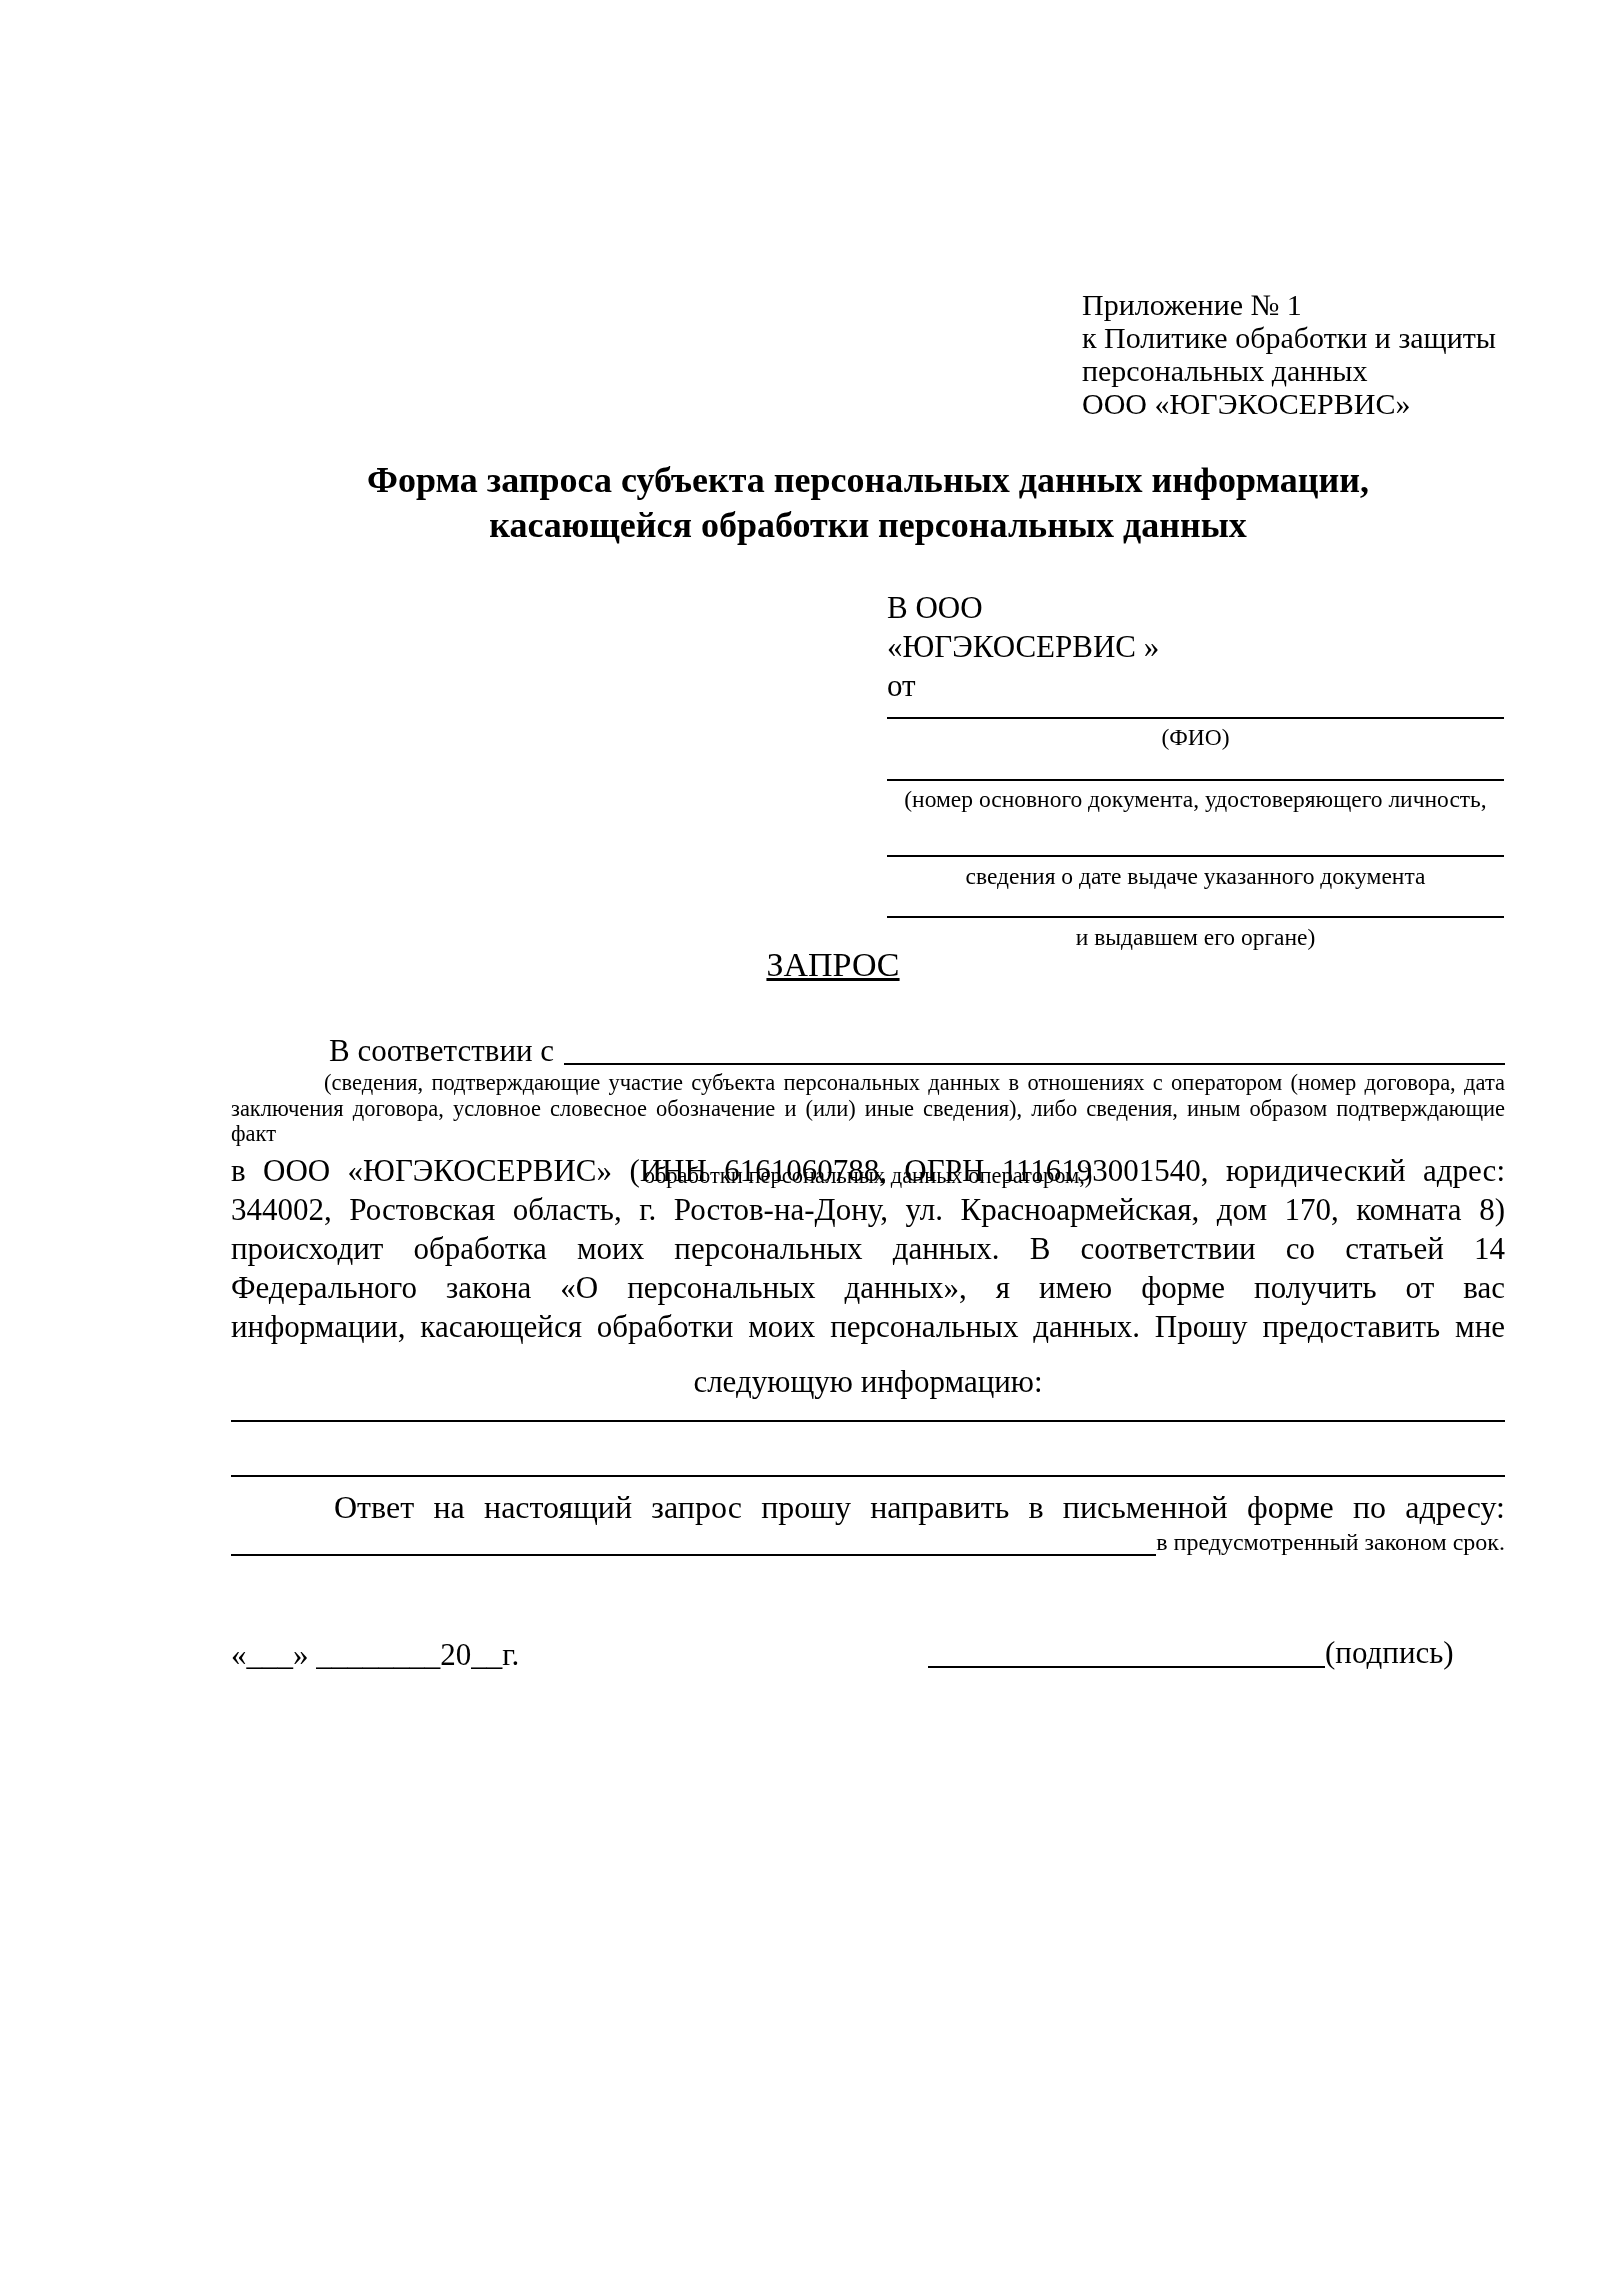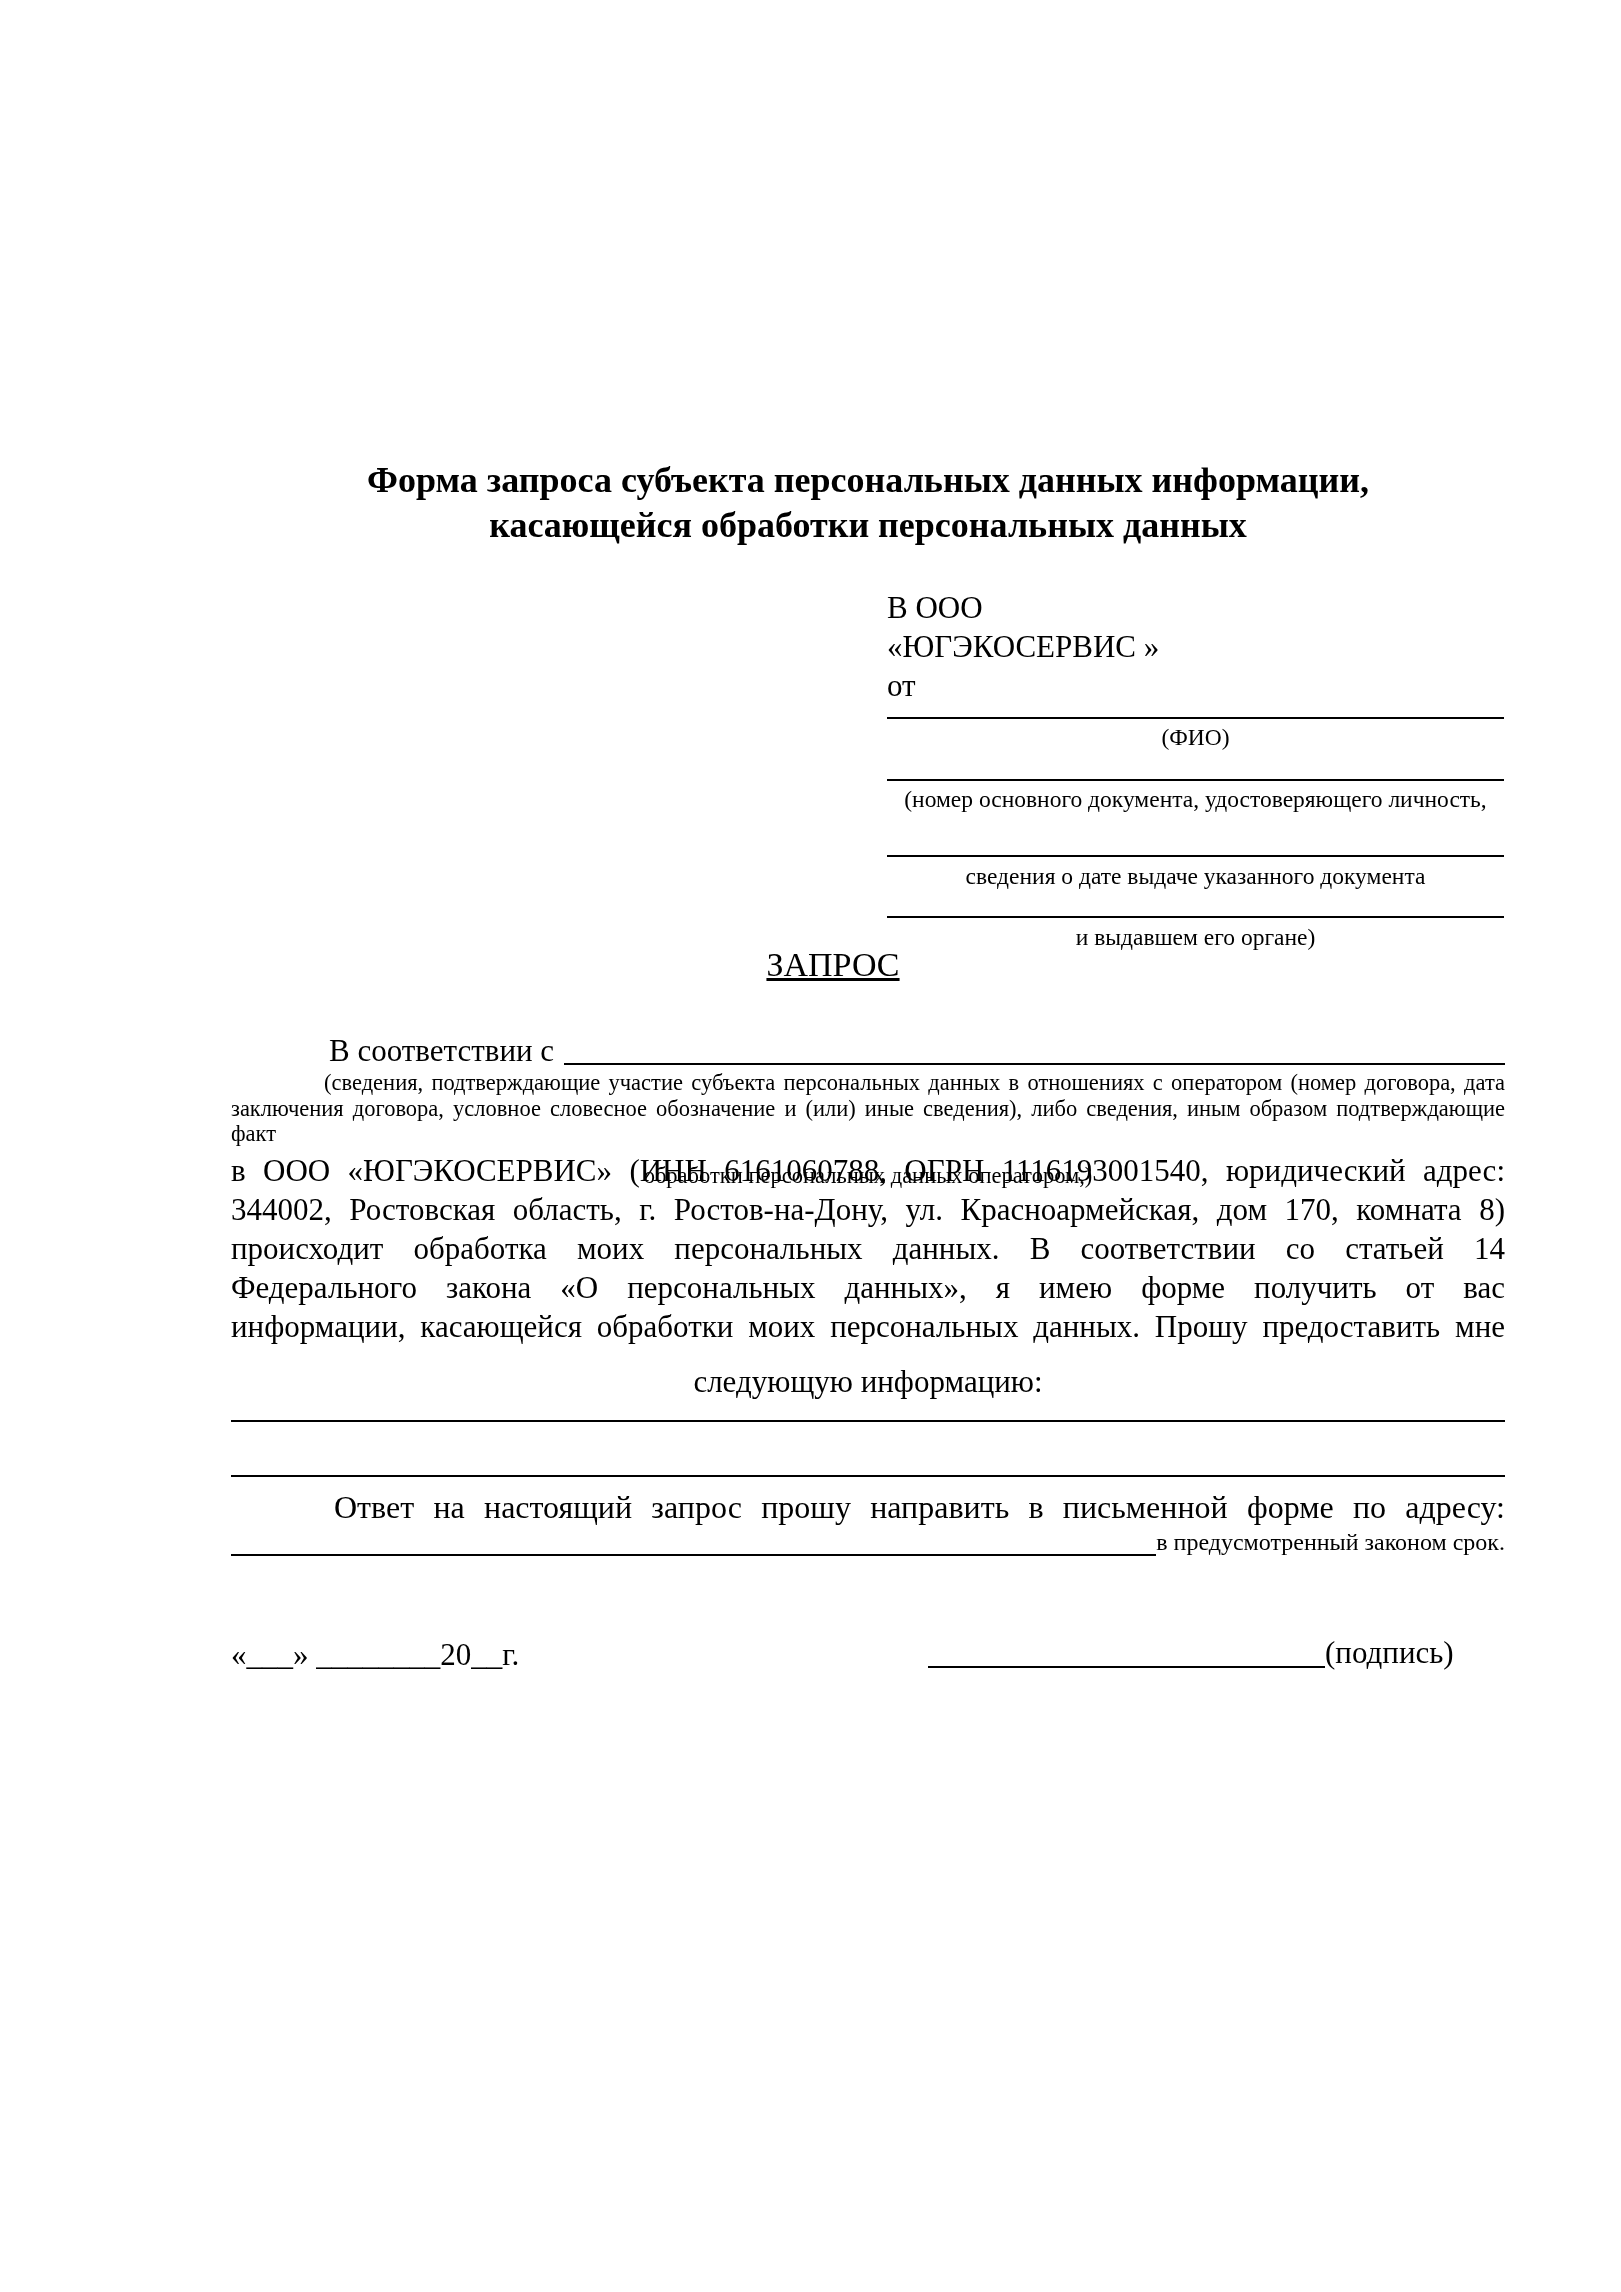--- a/index.html
+++ b/index.html
@@ -50,20 +50,26 @@
   .daterow { left: 231px; top: 1637px; font-size: 31px; line-height: 35px; white-space: pre; }
   .signrow { left: 928px; top: 1635px; height: 35px; display: flex; align-items: flex-end; font-size: 31px; }
   .signrow .sig-fill { width: 397px; border-bottom: 2.9px solid #000; margin-bottom: 2px; }
   .signrow .caption { white-space: nowrap; line-height: 35px; }
 </style>
 </head>
 <body style="background: rgb(255, 255, 255);">
 
 <div class="page" style="color: rgb(0, 0, 0);">
 
+  <div class="abs appendix">
+    <div>Приложение № 1</div>
+    <div>к Политике обработки и защиты</div>
+    <div>персональных данных</div>
+    <div>ООО «ЮГЭКОСЕРВИС»</div>
+  </div>
 
   <div class="abs title">
     <div>Форма запроса субъекта персональных данных информации,</div>
     <div>касающейся обработки персональных данных</div>
   </div>
 
   <div class="abs addr-text">
     <div>В ООО</div>
     <div>«ЮГЭКОСЕРВИС »</div>
     <div>от</div>

